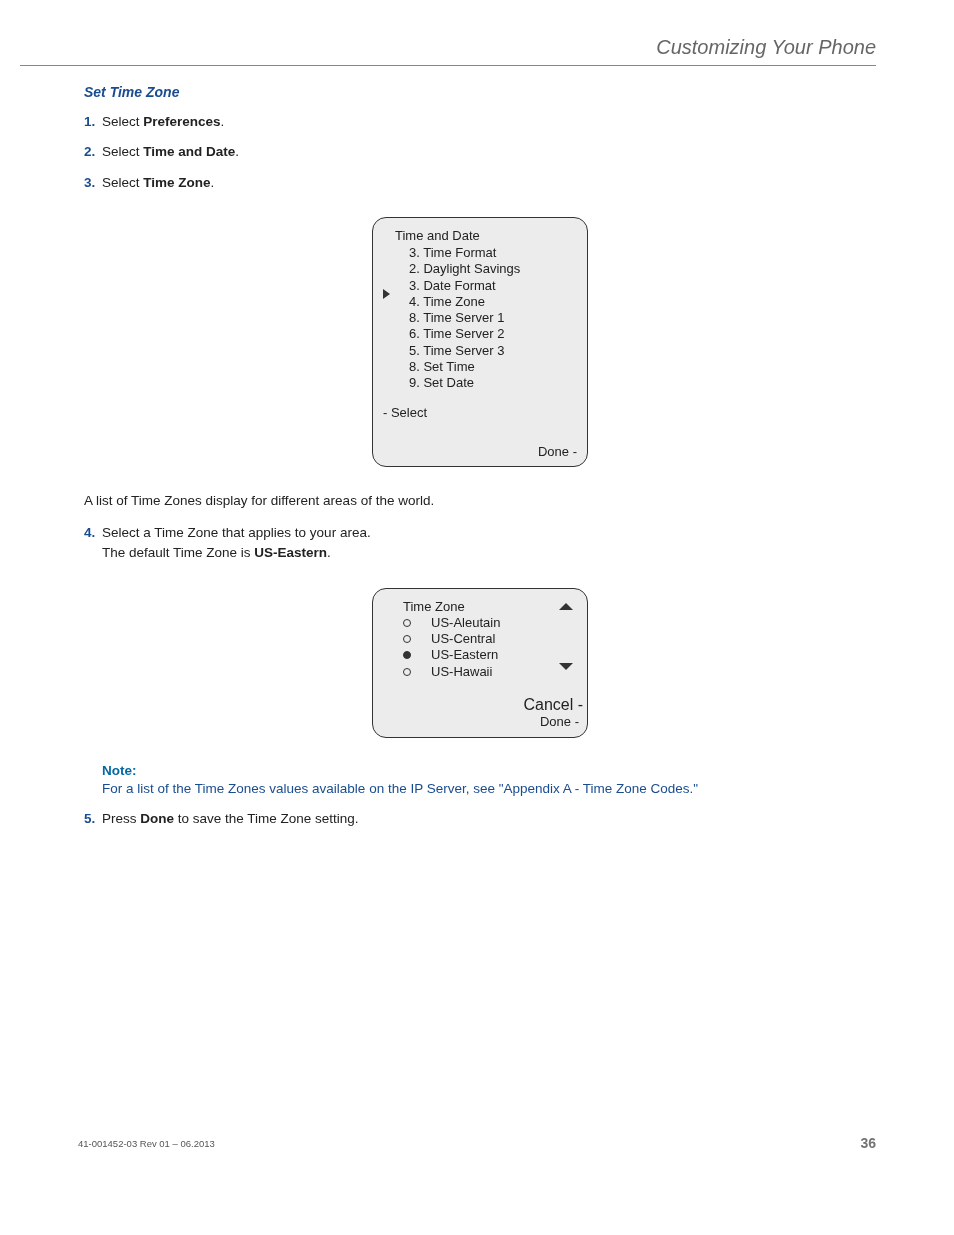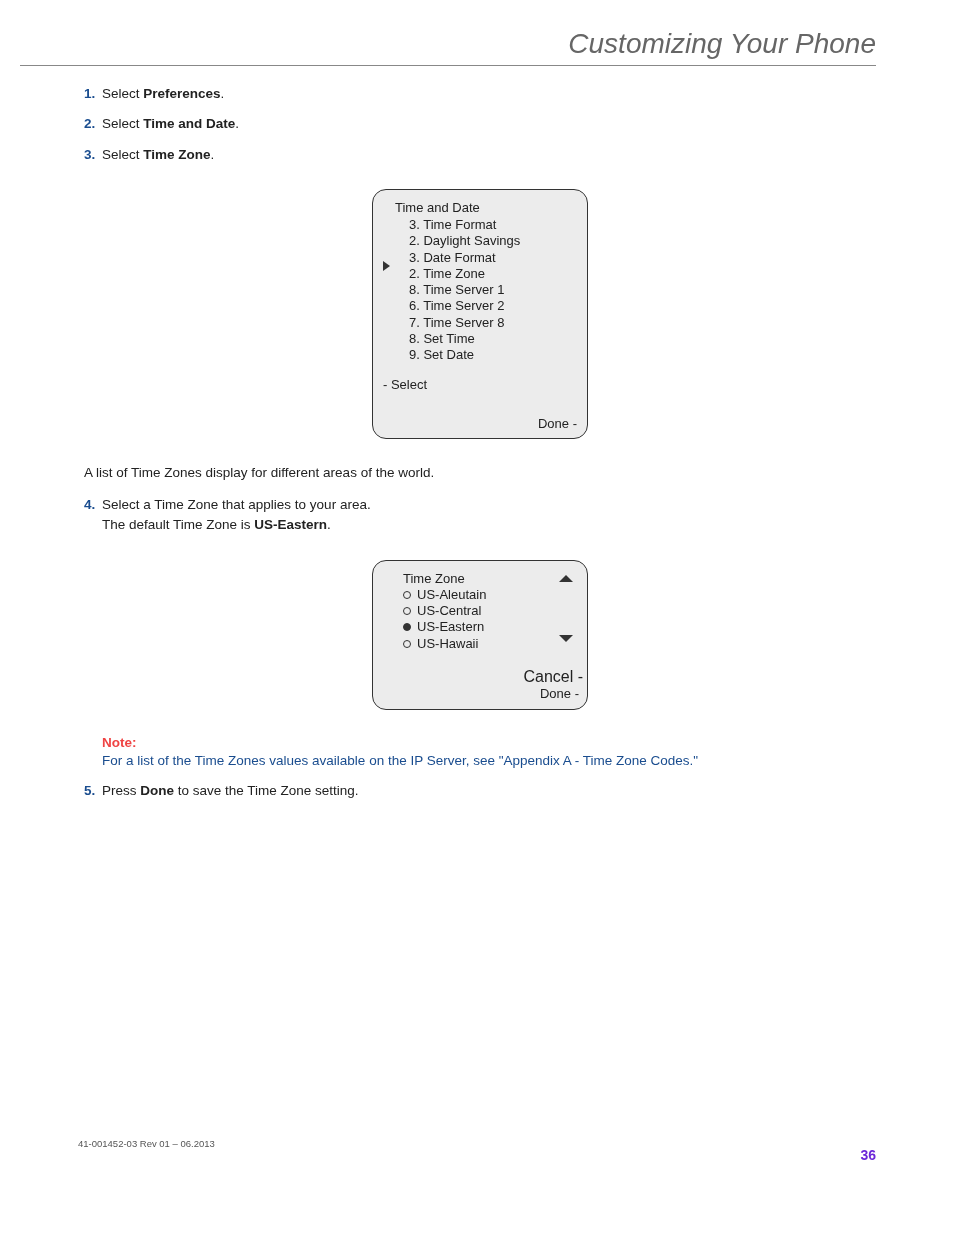--- a/index.html
+++ b/index.html
@@ -6,23 +6,23 @@
   body {
     font-family: "Segoe UI", "Myriad Pro", Arial, sans-serif;
     width: 954px;
     height: 1235px;
     background: #fff;
     position: relative;
     color: #222;
   }
   .header {
     position: absolute;
-    top: 28px;
-    right: 78px;
-    font-size: 28px;
+    top: 36px;
+    right: 78px;
+    font-size: 20px;
     font-style: italic;
     color: #666;
     font-weight: 400;
   }
   .header-rule {
     position: absolute;
     top: 65px;
     left: 20px;
     right: 78px;
     border-top: 1px solid #888;
@@ -82,61 +82,62 @@
     border-bottom: 5px solid transparent;
     border-left: 7px solid #333;
   }
   .screen-footer-left { margin-top: 14px; }
   .screen-footer-right { text-align: right; margin-top: 22px; }
   .screen2 {
     height: 150px;
     position: relative;
   }
   .tz-list { margin-left: 20px; }
-  .tz-row { display:flex; align-items:center; gap:6px; }
+  .tz-row { display:flex; align-items:center; gap:20px; }
   .circ { width:8px; height:8px; border:1.2px solid #333; border-radius:50%; display:inline-block; flex-shrink:0; }
   .circ.filled { background:#333; }
   .arrow-up, .arrow-down {
     position: absolute;
     right: 14px;
     width: 0; height: 0;
     border-left: 7px solid transparent;
     border-right: 7px solid transparent;
   }
   .arrow-up { top: 14px; border-bottom: 7px solid #333; }
   .arrow-down { top: 74px; border-top: 7px solid #333; }
   .s2-cancel { position:absolute; right:4px; bottom:22px; font-size:16px;margin-top:12px; }
   .s2-done { position:absolute; right:8px; bottom:6px; font-size:13px; }
   .note-block { margin-left: 18px; margin-top: 6px; margin-bottom: 10px; font-size: 13.5px; line-height:1.4; }
-  .note-label { color: #ef4444; font-weight: bold; }
+  .note-label { color: #0369a1; font-weight: bold; }
   .note-text { color: #1a4d8f; }
   .link { color: #1a4d8f; }
   .footer-left {
     position: absolute;
     bottom: 86px;
     left: 78px;
     font-size: 9.5px;
     color: #555;
   }
   .footer-right {
     position: absolute;
-    bottom: 72px;
+    bottom: 84px;
     right: 78px;
     font-size: 14px;
     font-weight: bold;
-    color: #6d28d9;
+    color: #737373;
   }
 </style>
 </head>
 <body>
 
 <div class="header">Customizing Your Phone</div>
 <div class="header-rule"></div>
 
 <div class="content">
+  <div class="section-title">Set Time Zone</div>
 
   <div class="step">
     <div class="step-num">1.</div>
     <div class="step-text">
       <span>Select </span><span class="bold">Preferences</span><span>.</span>
     </div>
   </div>
 
   <div class="step">
     <div class="step-num">2.</div>
@@ -152,24 +153,24 @@
     </div>
   </div>
 
   <div class="screen-wrap">
     <div class="screen">
       <div class="screen-title">Time and Date</div>
       <div class="screen-list">
         <div>3. Time Format</div>
         <div>2. Daylight Savings</div>
         <div>3. Date Format</div>
-        <div>2. Time Zone</div>
+        <div>4. Time Zone</div>
         <div>8. Time Server 1</div>
         <div>6. Time Server 2</div>
-        <div>7. Time Server 8</div>
+        <div>5. Time Server 3</div>
         <div>8. Set Time</div>
         <div>9. Set Date</div>
       </div>
       <div class="tri-right"></div>
       <div class="screen-footer-left">- Select</div>
       <div class="screen-footer-right">Done -</div>
     </div>
   </div>
 
   <div class="body-text">A list of Time Zones display for different areas of the world.</div>

